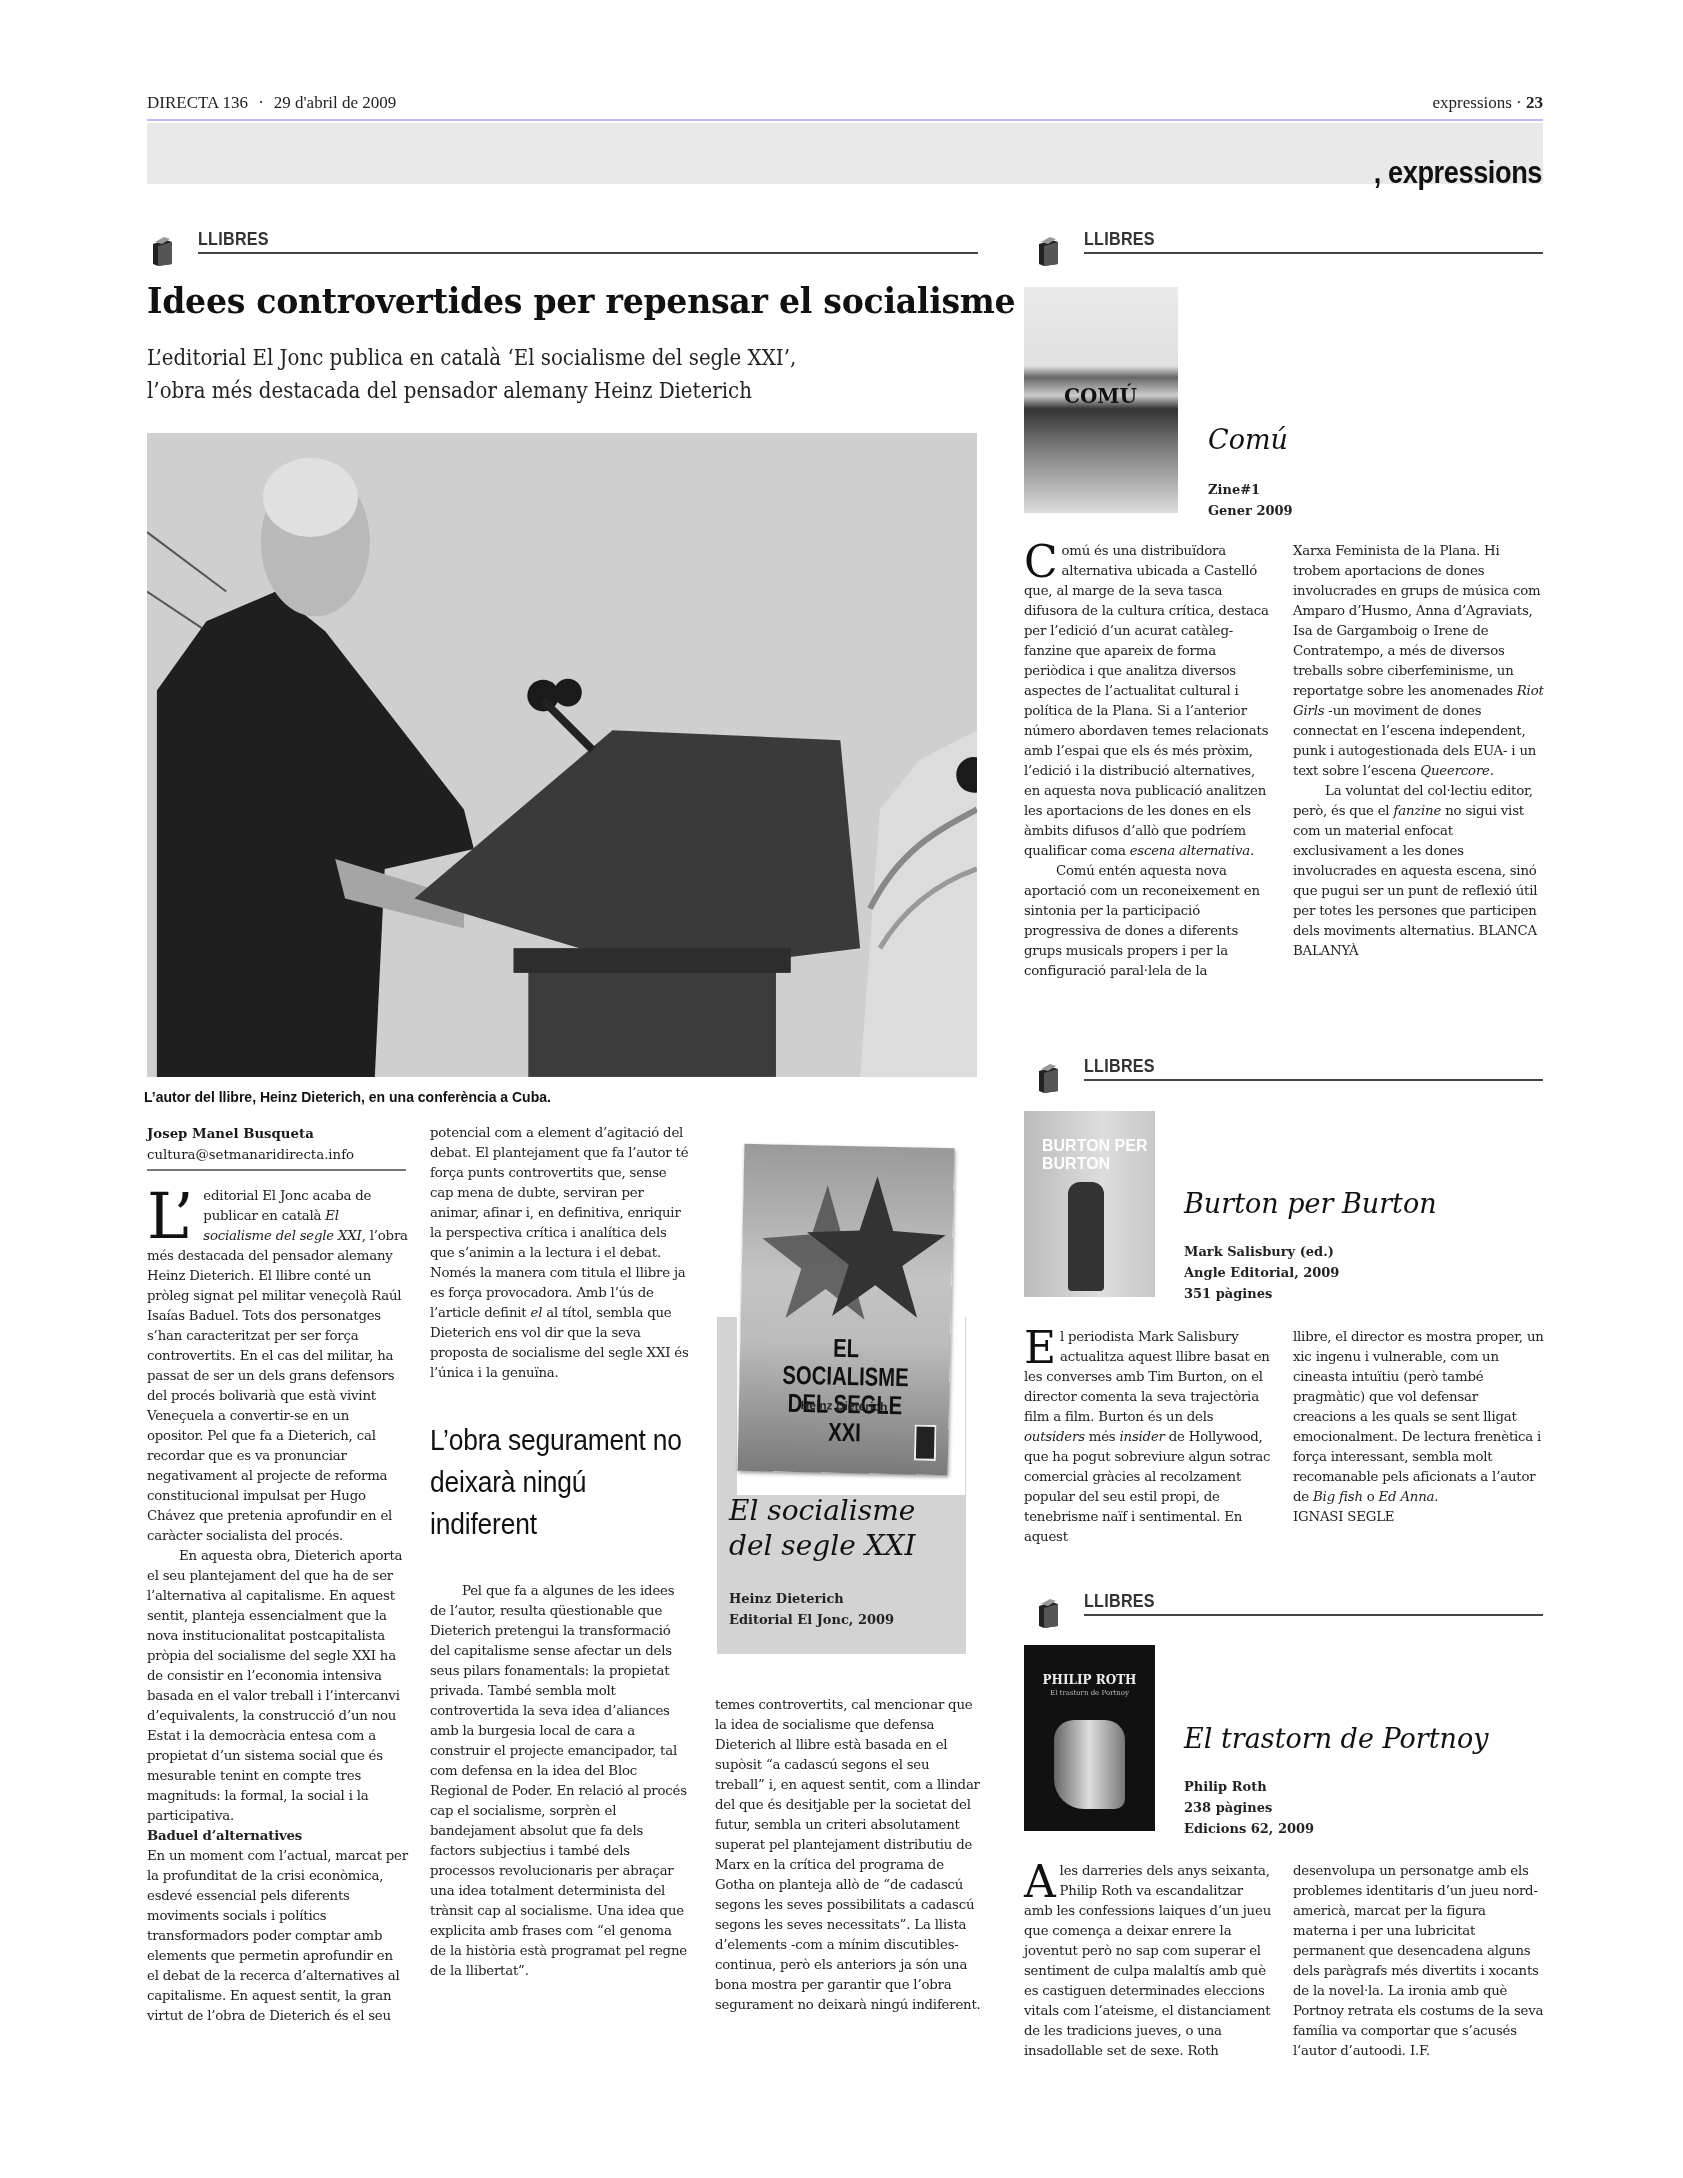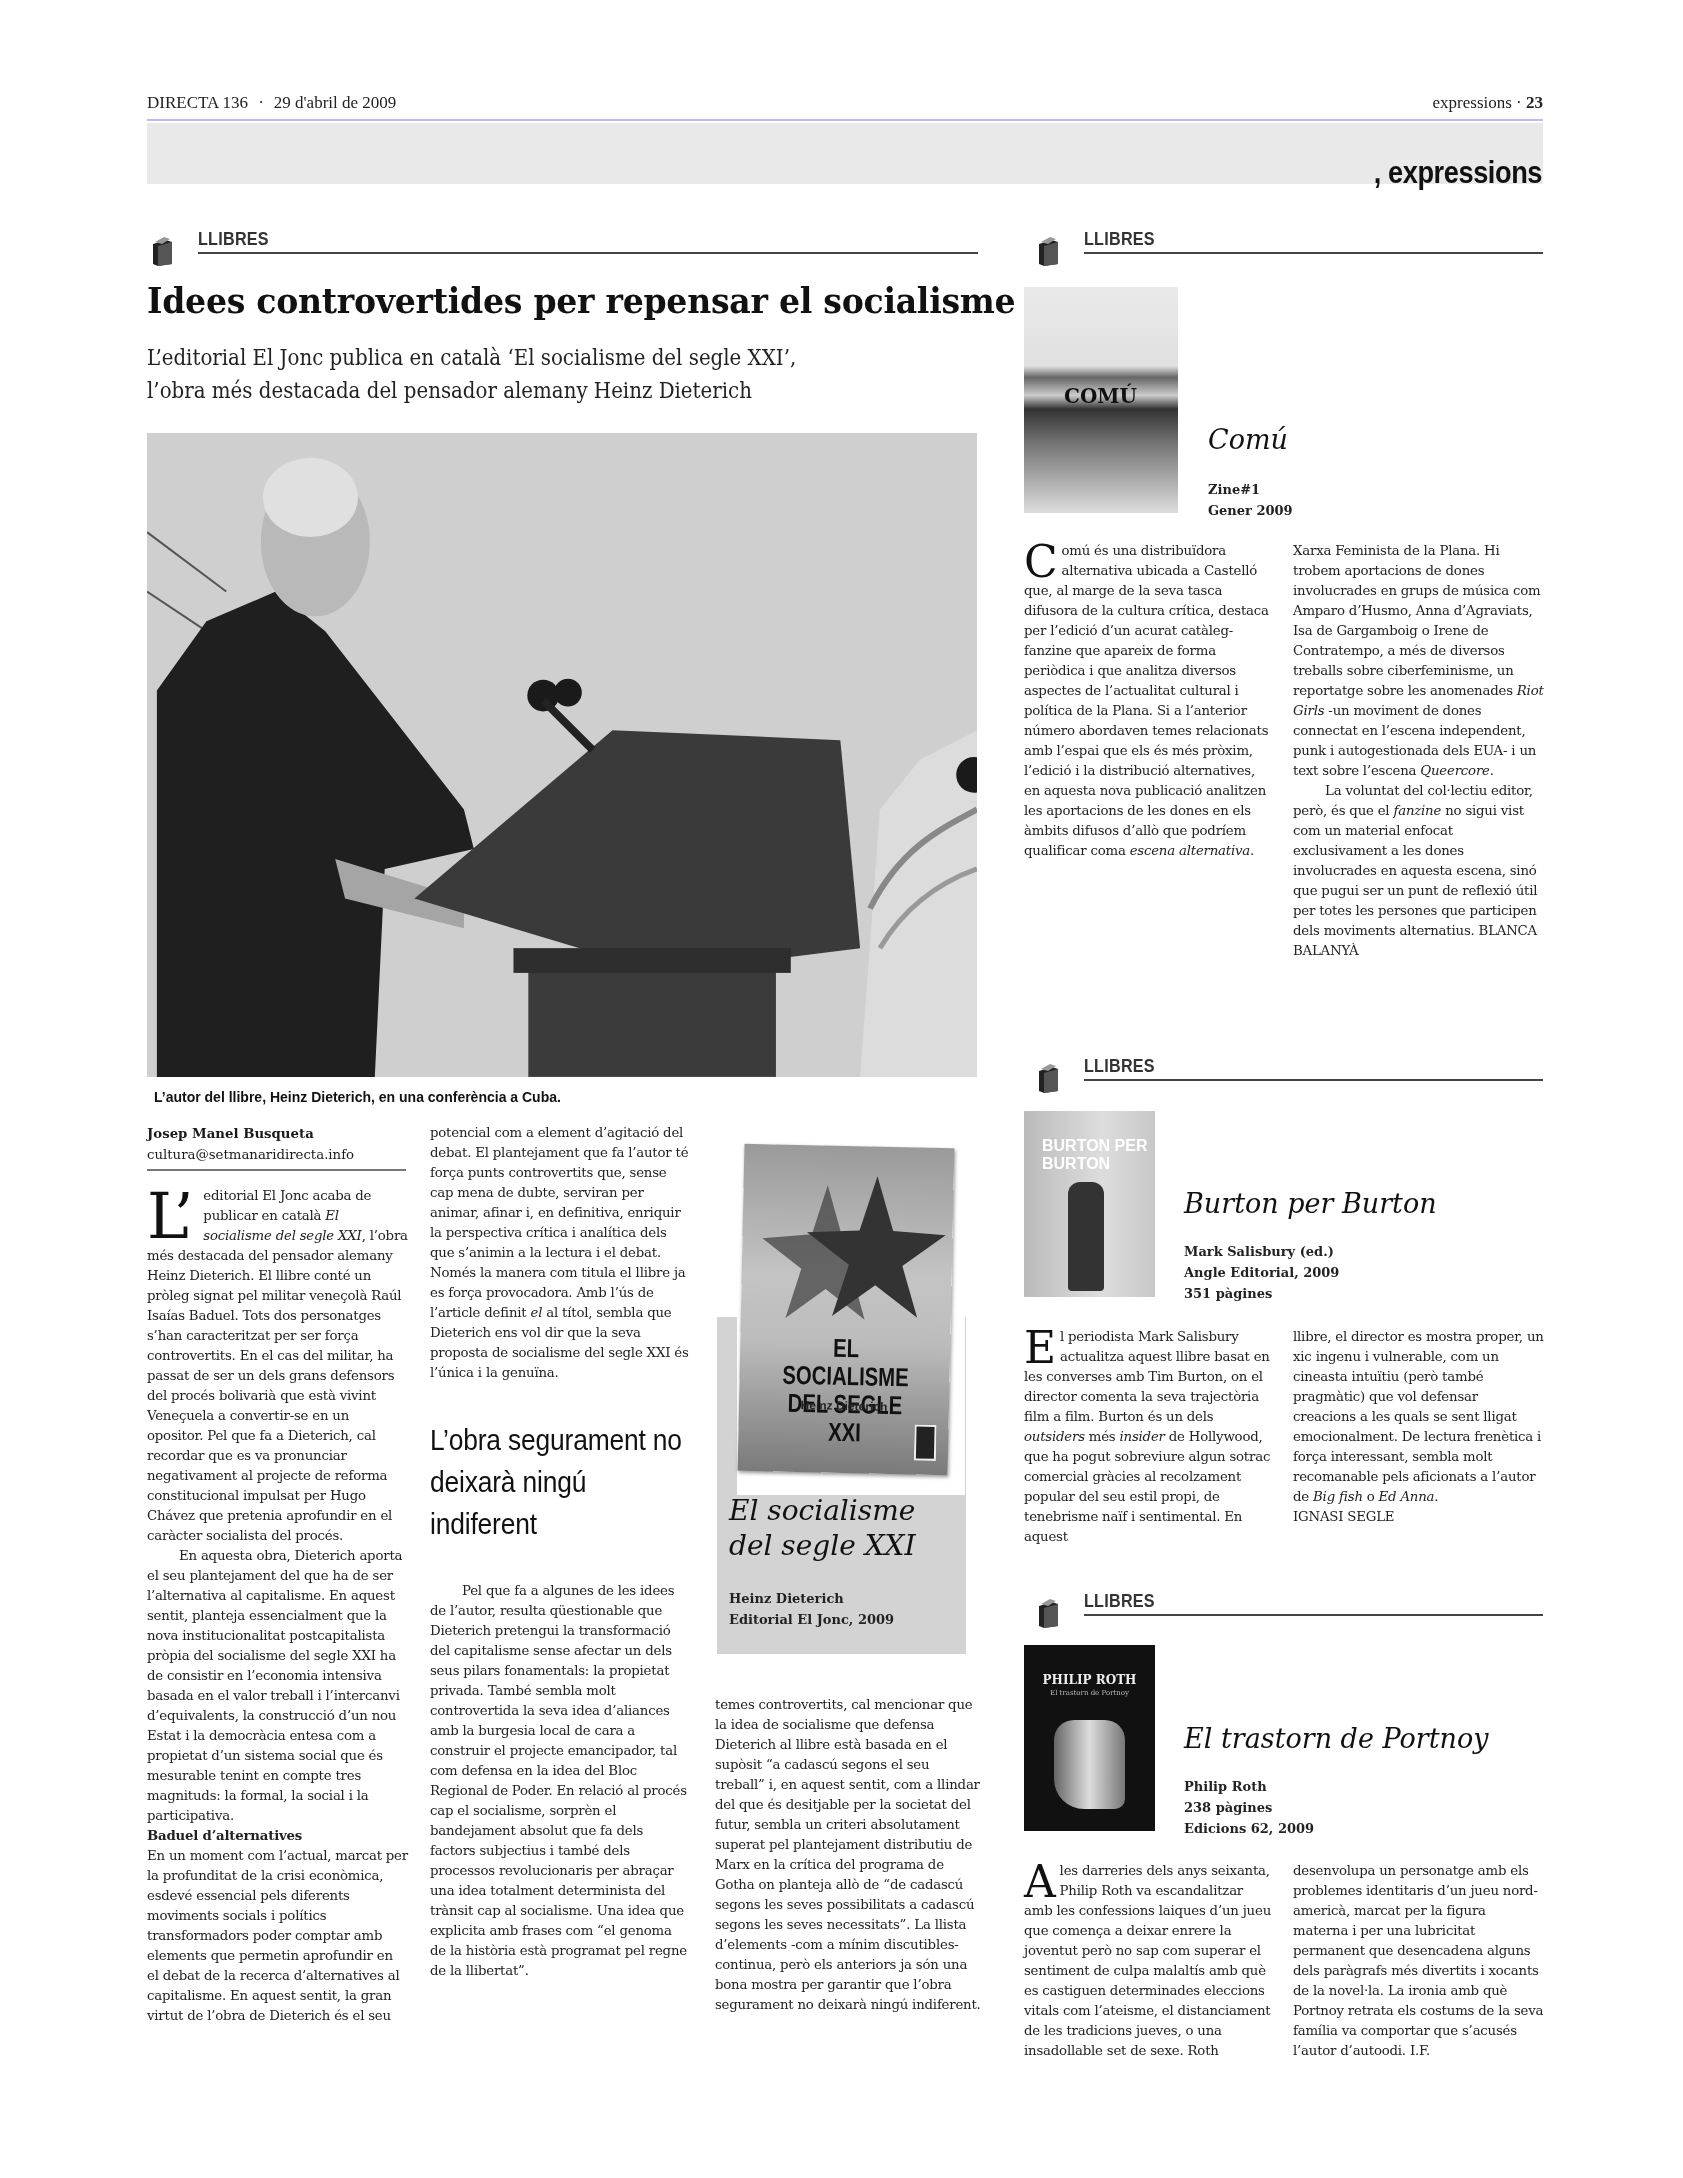--- a/index.html
+++ b/index.html
@@ -19,21 +19,21 @@
   
   .llibres { height: 38px; }
   .llibres .book { position: absolute; left: 0; top: 8px; width: 26px; height: 30px; }
   .llibres .lab { position: absolute; left: 48px; top: 0; font-family: "Liberation Sans", sans-serif; font-weight: bold; font-size: 19px; color: #333; transform: scaleX(0.85); transform-origin: left top; letter-spacing: 0.3px; }
   .llibres .rule { position: absolute; left: 48px; right: 0; top: 24px; border-bottom: 2px solid #444; }
 
   
   .headline { left: 147px; top: 279px; font-family: "DejaVu Serif", serif; font-size: 36px; color: #111; transform: scaleX(0.92); transform-origin: left top; white-space: nowrap; letter-spacing: -0.3px; }
   .subhead { left: 147px; top: 341px; width: 752px; font-family: "DejaVu Serif", serif; font-size: 22px; line-height: 33px; color: #222; transform: scaleX(0.9); transform-origin: left top; }
   .photo { left: 147px; top: 433px; width: 830px; height: 644px; overflow: hidden; background: linear-gradient(180deg, #c8c8c8 0%, #d6d6d6 55%, #e5e5e5 100%); }
-  .caption { left: 154px; top: 1089px; font-family: "Liberation Sans", sans-serif; font-weight: bold; font-size: 14px; color: #111; }
+  .caption { left: 144px; top: 1089px; font-family: "Liberation Sans", sans-serif; font-weight: bold; font-size: 14px; color: #111; }
 
   .col { font-family: "DejaVu Serif", serif; font-size: 13.3px; line-height: 20px; color: #222; letter-spacing: -0.2px; }
   .col p { margin: 0; }
   .col p.indent { text-indent: 32px; }
   .col i { font-style: italic; }
   .byline { left: 147px; top: 1123px; width: 259px; border-bottom: 2px solid #777; padding-bottom: 4px; font-family: "DejaVu Serif", serif; font-size: 13.3px; line-height: 21px; }
   .byline .name { font-weight: bold; }
   .dropcap { float: left; font-family: "DejaVu Serif", serif; font-size: 63px; line-height: 53px; margin: 4px 10px 0 0; color: #111; }
   .dropcap.small { font-size: 44px; line-height: 38px; margin: 2px 4px 0 0; }
   .subtitle-h { font-family: "Liberation Sans", sans-serif; font-size: 30px; line-height: 42px; color: #111; transform: scaleX(0.88); transform-origin: left top; white-space: nowrap; }
@@ -178,20 +178,21 @@
 <div class="abs rev-cover" style="left:1024px; top:287px; width:154px; height:226px; background:linear-gradient(180deg,#eaeaea 0%,#e0e0e0 35%,#666 40%,#ccc 48%,#333 54%,#777 70%,#ddd 100%);">
   <div style="position:absolute; left:40px; top:97px; font-family:'DejaVu Serif',serif; font-weight:bold; font-size:20px; color:#111;">COMÚ</div>
 </div>
 <div class="abs rev-title" style="left:1208px; top:424px;">Comú</div>
 <div class="abs rev-meta" style="left:1208px; top:479px;">
   <div>Zine#1</div>
   <div>Gener 2009</div>
 </div>
 <div class="abs col" style="left:1024px; top:541px; width:248px;">
   <p><span class="dropcap small">C</span><span>omú és una distribuïdora alternativa ubicada a Castelló que, al marge de la seva tasca difusora de la cultura crítica, destaca per l’edició d’un acurat catàleg-fanzine que apareix de forma periòdica i que analitza diversos aspectes de l’actualitat cultural i política de la Plana. Si a l’anterior número abordaven temes relacionats amb l’espai que els és més pròxim, l’edició i la distribució alternatives, en aquesta nova publicació analitzen les aportacions de les dones en els àmbits difusos d’allò que podríem qualificar coma </span><i>escena alternativa</i><span>.</span></p>
+  <p class="indent">Comú entén aquesta nova aportació com un reconeixement en sintonia per la participació progressiva de dones a diferents grups musicals propers i per la configuració paral·lela de la</p>
 </div>
 <div class="abs col" style="left:1293px; top:541px; width:251px;">
   <p><span>Xarxa Feminista de la Plana. Hi trobem aportacions de dones involucrades en grups de música com Amparo d’Husmo, Anna d’Agraviats, Isa de Gargamboig o Irene de Contratempo, a més de diversos treballs sobre ciberfeminisme, un reportatge sobre les anomenades </span><i>Riot Girls</i><span> -un moviment de dones connectat en l’escena independent, punk i autogestionada dels EUA- i un text sobre l’escena </span><i>Queercore</i><span>.</span></p>
   <p class="indent"><span>La voluntat del col·lectiu editor, però, és que el </span><i>fanzine</i><span> no sigui vist com un material enfocat exclusivament a les dones involucrades en aquesta escena, sinó que pugui ser un punt de reflexió útil per totes les persones que participen dels moviments alternatius. BLANCA BALANYÀ</span></p>
 </div>
 
 <div class="abs rev-cover" style="left:1024px; top:1111px; width:131px; height:186px; background:linear-gradient(90deg,#bbb 0%,#ddd 60%,#c8c8c8 100%);">
   <div style="position:absolute; left:18px; top:26px; font-family:'Liberation Sans',sans-serif; font-weight:bold; font-size:16px; line-height:18px; color:#fff; width:109px; white-space:normal;">BURTON PER BURTON</div>
   <div style="position:absolute; left:44px; top:71px; width:36px; height:109px; background:#333; border-radius:12px 12px 4px 4px;"></div>
 </div>

